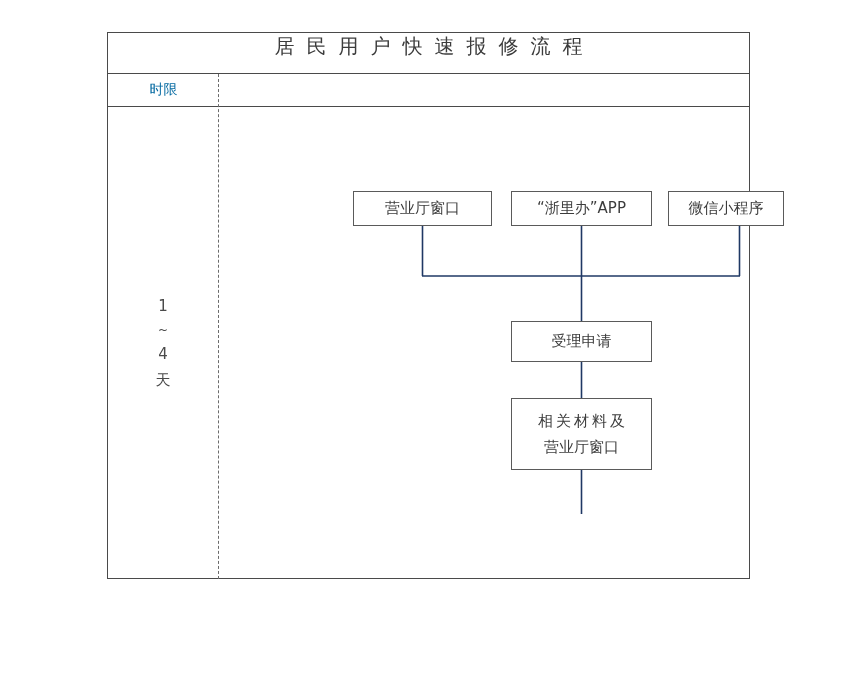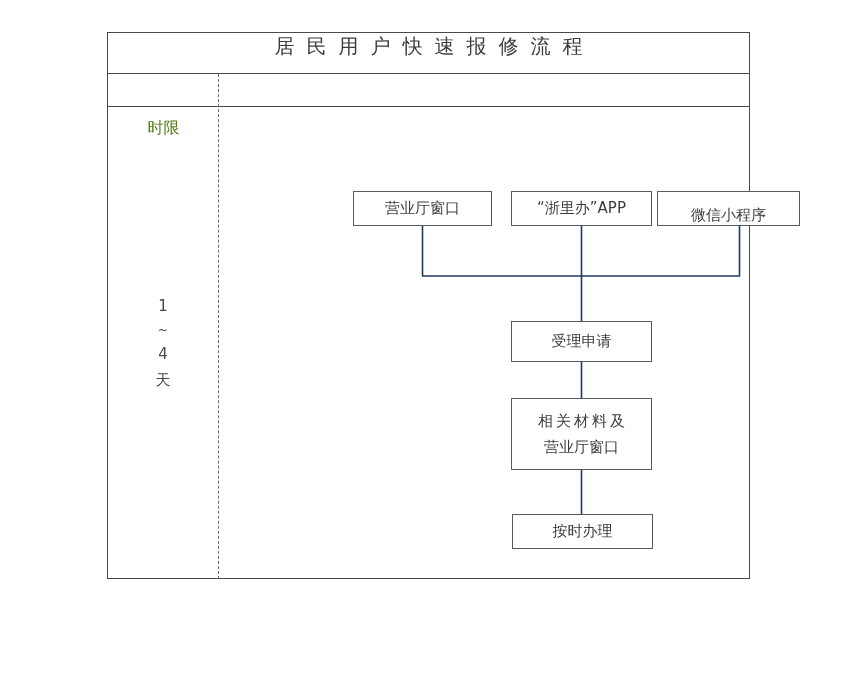--- a/index.html
+++ b/index.html
@@ -57,23 +57,22 @@
     border-bottom: 1.4px solid #4a4a4a;
     box-sizing: border-box;
   }
   .header-cell {
     position: absolute;
     top: 0;
     height: 100%;
     display: flex;
     align-items: center;
     justify-content: center;
-    font-size: 16px;
-    color: #4d7c0f;
-    margin-top: 38px;
+    font-size: 14px;
+    color: #0369a1;
   }
   .header-cell.limit { left: 0; width: 111px; }
   .header-cell.flow  { left: 111px; right: 0; width: 530px; }
 
   
   .col-divider {
     position: absolute;
     left: 110px;
     top: 41px;
     width: 0;
@@ -124,21 +123,21 @@
     font-size: 15px;
     color: #3c3c3c;
     white-space: nowrap;
   }
   .node .line2 { line-height: 26px; }
   .node .spaced { letter-spacing: 3px; text-indent: 3px; }
 
   
   #node-hall     { left: 134px; top: 84px;  width: 139px; height: 35px; }
   #node-app      { left: 292px; top: 84px;  width: 141px; height: 35px; }
-  #node-miniapp  { left: 438px; top: 84px;  width: 143px; height: 35px; justify-content: flex-end; }
+  #node-miniapp  { left: 449px; top: 84px;  width: 116px; height: 35px; }
   #node-accept   { left: 292px; top: 214px; width: 141px; height: 41px; }
   #node-review   { left: 292px; top: 291px; width: 141px; height: 72px; font-family: Liberation Serif, serif; }
   #node-process  { left: 293px; top: 407px; width: 141px; height: 35px; }
 </style>
 </head>
 <body>
 
 <div class="table-frame">
 
   <div class="title-row">
@@ -189,18 +188,15 @@
 
     <div class="node" id="node-accept">
       <span>受理申请</span>
     </div>
 
     <div class="node" id="node-review">
       <span class="line2 spaced">相关材料及</span>
       <span class="line2">营业厅窗口</span>
     </div>
 
-    <div class="node" id="node-process">
-      <span>按时办理</span>
-    </div>
 
   </div>
 </div>
 
 </body></html>

